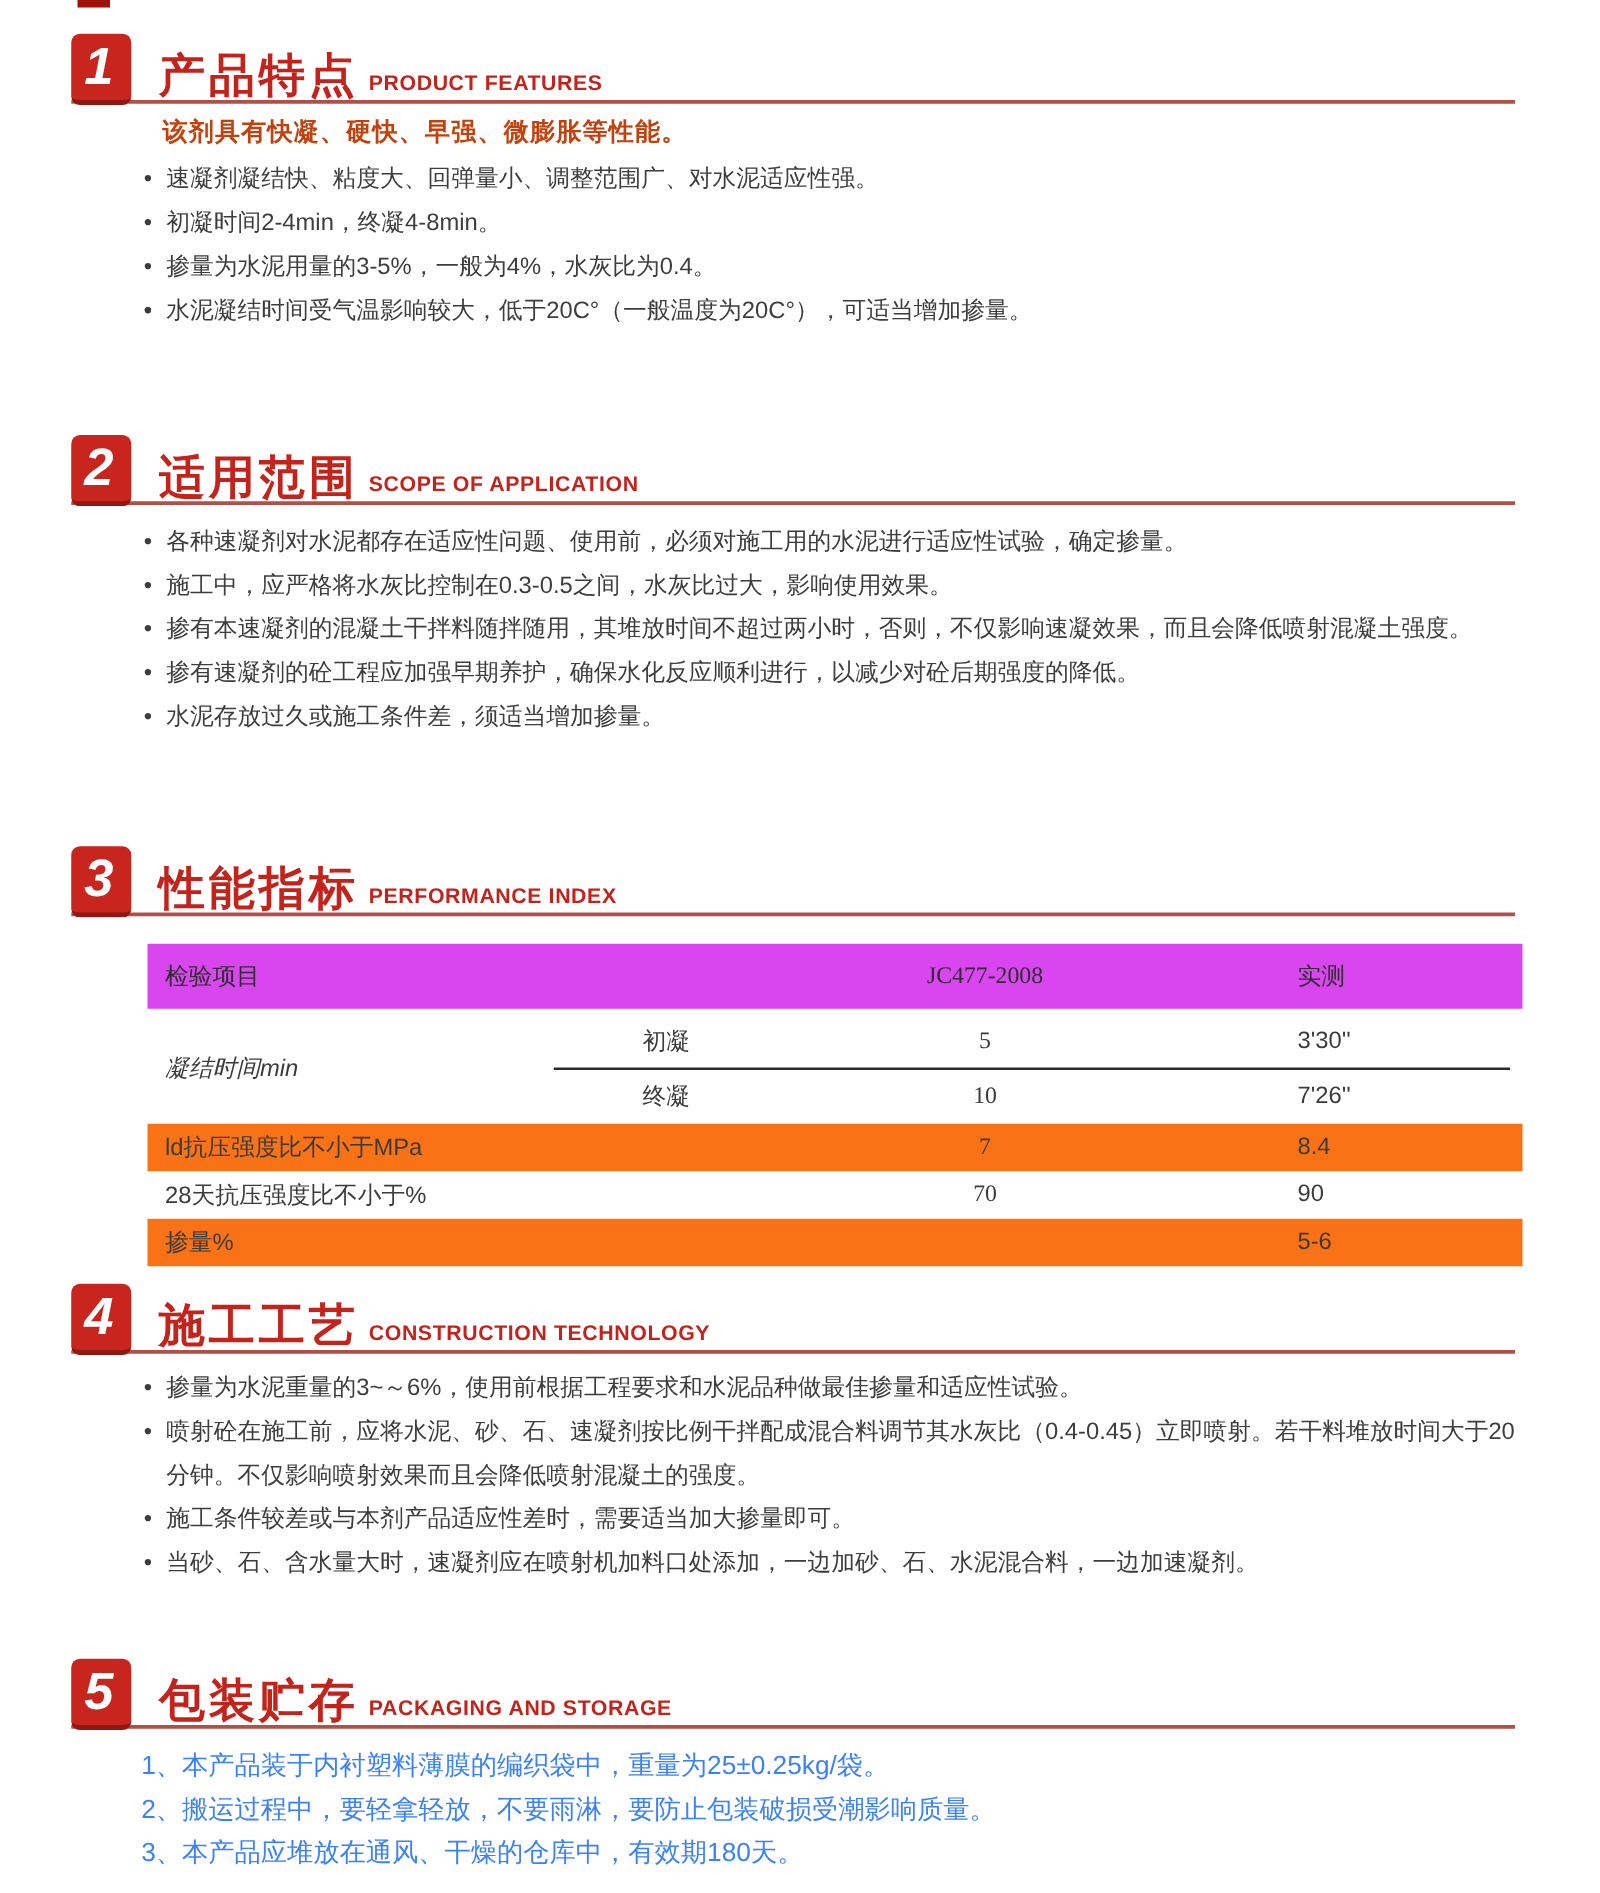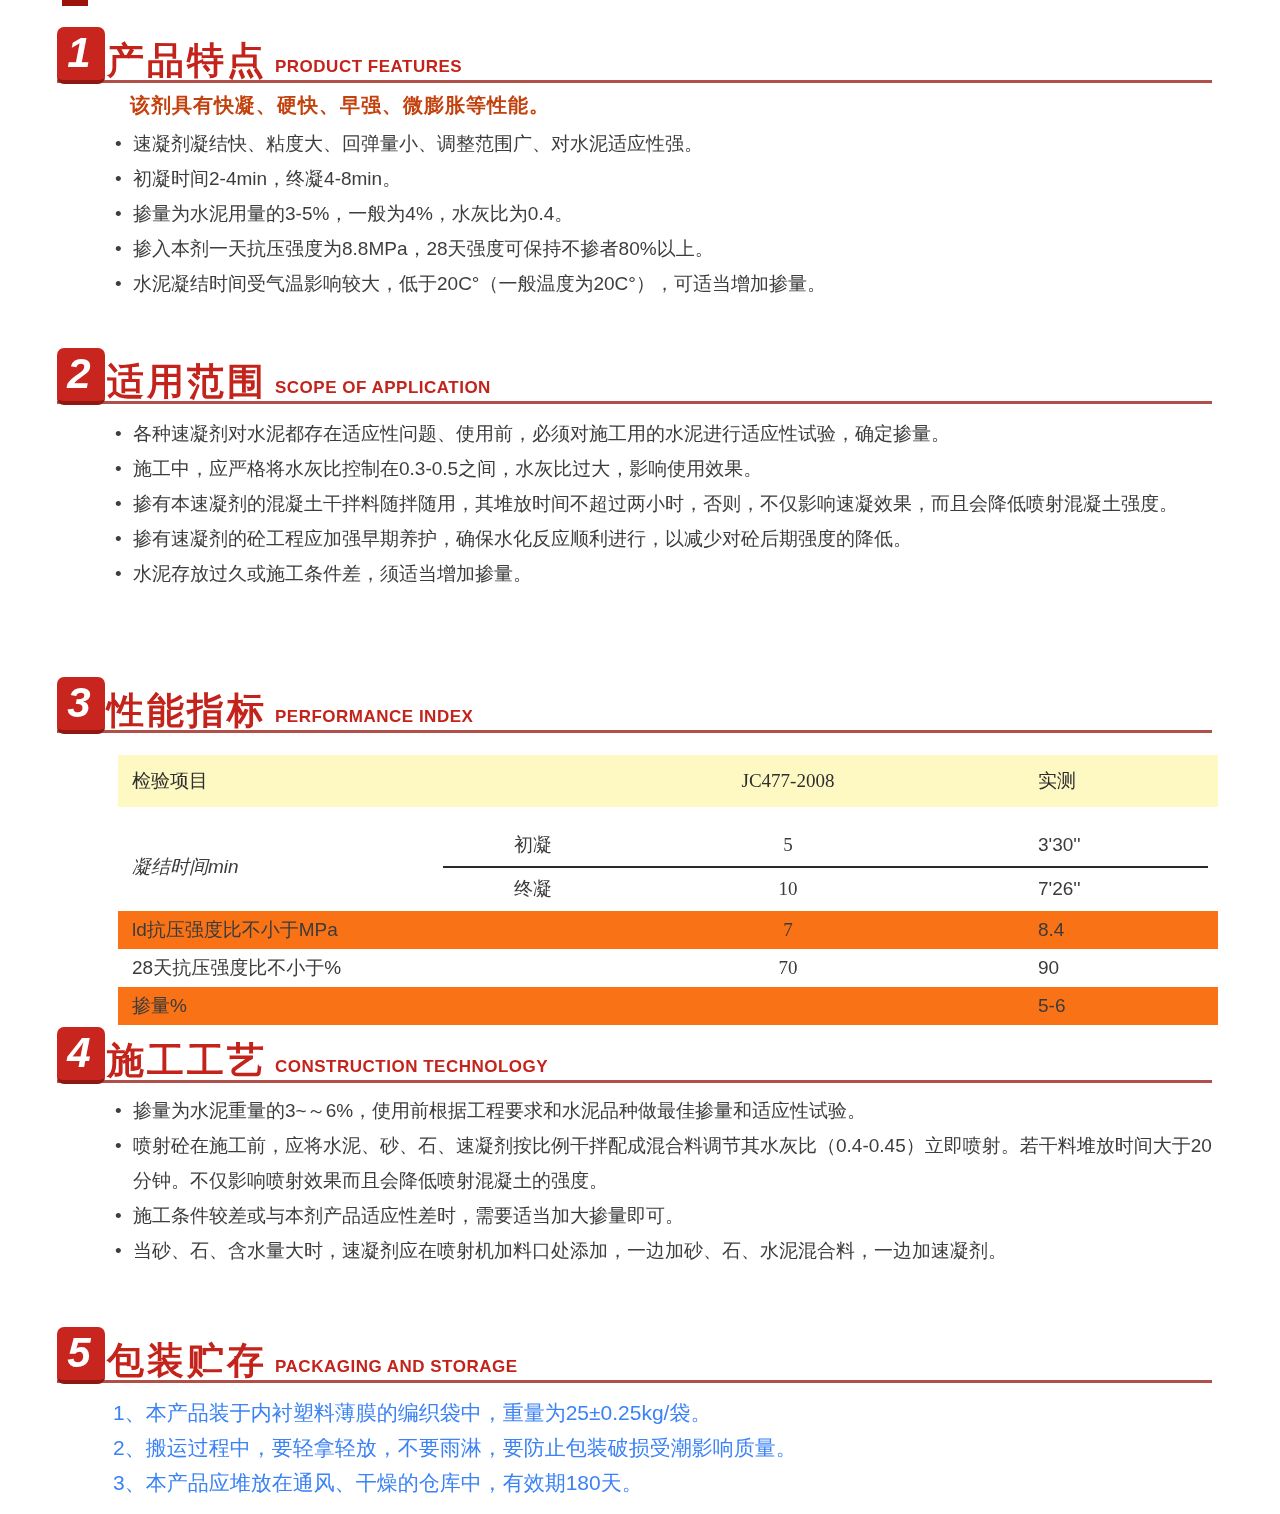--- a/index.html
+++ b/index.html
@@ -14,41 +14,41 @@
     margin:0 68px 0 57px;border-bottom:3px solid #b15049;
     display:flex;align-items:flex-end;height:60px;position:relative;
   }
   .badge{
     width:48px;height:57px;background:#c8251e;border-radius:7px;
     border-bottom:4px solid #8f1812;color:#ffffff;font-size:42px;font-weight:bold;
     font-style:italic;display:flex;align-items:center;justify-content:center;
     margin-bottom:-4px;box-sizing:border-box;padding:0 4px 2px 0;flex:0 0 auto;
   }
   .sec-title{
-    color:#c4231b;font-size:37px;font-weight:bold;margin-left:2px;
+    color:#c4231b;font-size:37px;font-weight:bold;margin-left:22px;
     letter-spacing:3px;line-height:1;padding-bottom:1px;white-space:nowrap;
   }
   .sec-sub{
     color:#c4231b;font-size:17px;font-weight:bold;margin-left:8px;
     padding-bottom:3px;letter-spacing:.5px;white-space:nowrap;
   }
   .content{margin:0 68px 0 113px;}
   .intro{font-weight:bold;font-size:20px;color:#c2410c;margin:9px 0 0 17px;letter-spacing:1px;}
   ul.bullets{list-style:none;margin:7px 0 0 0;padding:0;}
   ul.bullets li{
     position:relative;padding-left:20px;font-size:19px;line-height:35px;color:#3d3d3d;
   }
   ul.bullets .dot{position:absolute;left:2px;top:0;color:#3d3d3d;}
   .numlist div{font-size:21px;line-height:35px;color:#3b82f6;}
   .numlist{margin-top:12px;}
 
   
   .ptable{margin:22px 0 0 5px;width:1100px;font-size:19px;color:#3b3b3b;}
   .trow{display:grid;grid-template-columns:325px 180px 330px 265px;align-items:center;}
-  .trow.head{height:52px;background:#fef9c3;margin-bottom:16px;color:#2e2e2e;}
+  .trow.head{height:52px;background:#d946ef;margin-bottom:4px;color:#2e2e2e;}
   .cell.item{padding-left:14px;}
   .cell.std{text-align:center;font-family:Liberation Serif, serif;}
   .cell.meas{padding-left:85px;}
   .cell.sublabel{text-align:center;}
   .setting{display:grid;grid-template-columns:325px 775px;position:relative;}
   .setting .item{display:flex;align-items:center;padding-left:14px;height:88px;font-style:italic;}
   .subrow{display:grid;grid-template-columns:180px 330px 265px;height:44px;align-items:center;}
   .divline{position:absolute;left:325px;right:10px;top:44px;height:2px;background:#2a2a2a;margin-top:-1px;}
   .trow.r{height:38px;}
   .trow.stripe{background:#f97316;}
@@ -63,21 +63,21 @@
     <div class="badge">1</div>
     <div class="sec-title">产品特点</div>
     <div class="sec-sub">PRODUCT FEATURES</div>
   </div>
   <div class="content">
     <div class="intro">该剂具有快凝、硬快、早强、微膨胀等性能。</div>
     <ul class="bullets">
       <li><span class="dot">•</span><span>速凝剂凝结快、粘度大、回弹量小、调整范围广、对水泥适应性强。</span></li>
       <li><span class="dot">•</span><span>初凝时间2-4min，终凝4-8min。</span></li>
       <li><span class="dot">•</span><span>掺量为水泥用量的3-5%，一般为4%，水灰比为0.4。</span></li>
-      <li><span class="dot">•</span><span>掺入本剂一天抗压强度为8.8MPa，28天强度可保持不掺者80%以上。</span></li>
+      <li><span class="dot">•</span></li>
       <li><span class="dot">•</span><span>水泥凝结时间受气温影响较大，低于20C°（一般温度为20C°），可适当增加掺量。</span></li>
     </ul>
   </div>
 </div>
 
 <div class="section" style="top:341px;">
   <div class="sec-header">
     <div class="badge">2</div>
     <div class="sec-title">适用范围</div>
     <div class="sec-sub">SCOPE OF APPLICATION</div>

